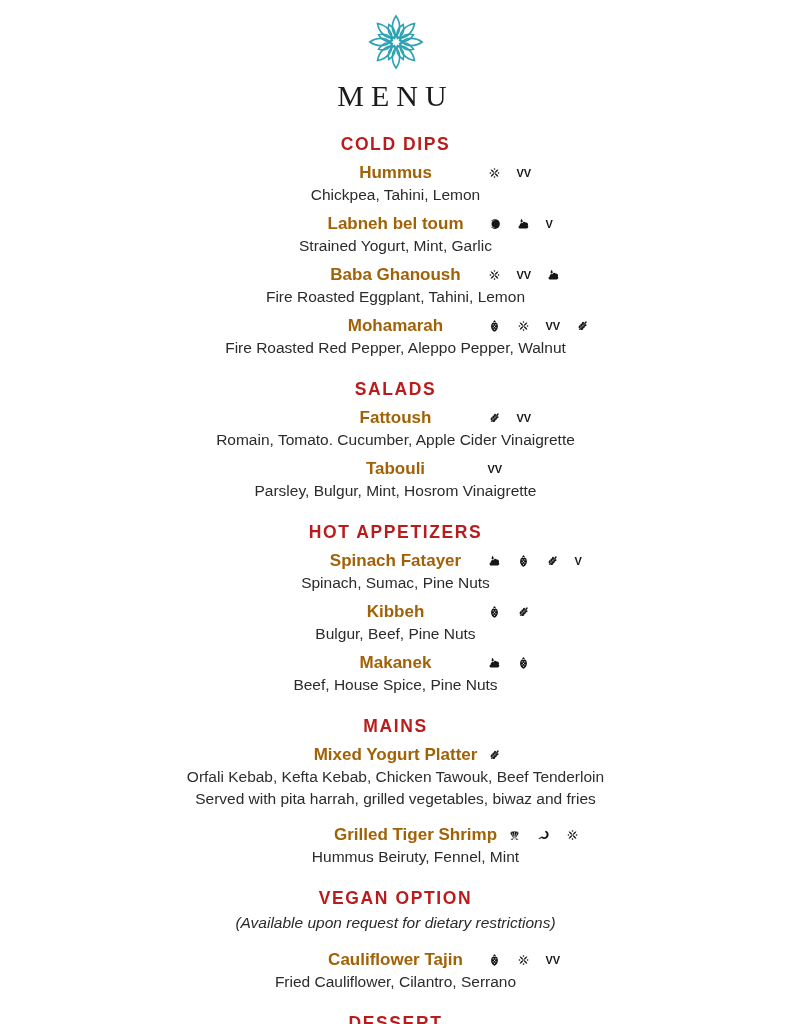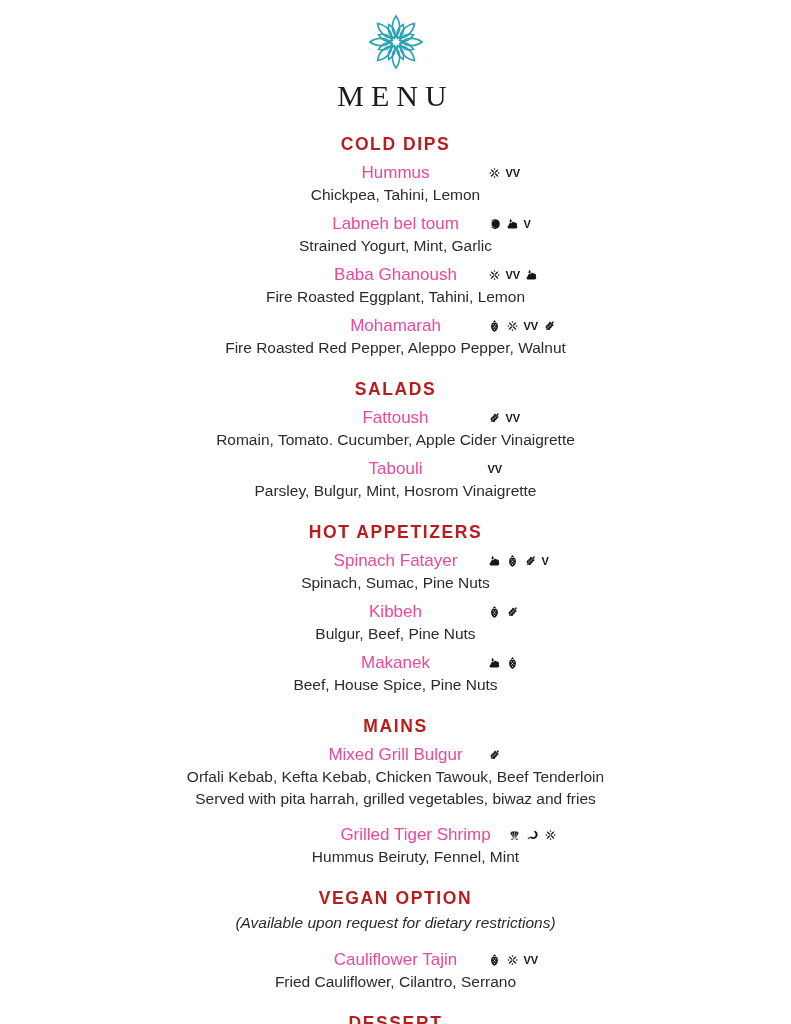--- a/index.html
+++ b/index.html
@@ -16,24 +16,24 @@
   }
   .section-heading{
     color:#b91c1c;font-weight:700;font-size:17.5px;letter-spacing:1.6px;
     margin:21px 0 5px 0;
   }
   .section-note{
     font-style:italic;font-size:15.5px;color:#2b2b2b;margin:1px 0 16px 0;
   }
   .item{margin:6px 0 7px 0;}
   .item-line{position:relative;height:23px;line-height:23px;}
-  .item-name{font-weight:400;font-size:17px;color:#ec4899;}
+  .item-name{font-weight:700;font-size:17px;color:#a16207;}
   .item-icons{
     position:absolute;left:calc(50% + 92px);top:50%;transform:translateY(-50%);
-    display:inline-flex;align-items:center;gap:5px;white-space:nowrap;
+    display:inline-flex;align-items:center;gap:16px;white-space:nowrap;
   }
   .gi{width:13px;height:13px;display:inline-block;}
   .vmark{
     font-weight:800;font-size:11px;letter-spacing:0px;color:#161616;line-height:1;
   }
   .item-desc{font-size:15.5px;color:#2b2b2b;line-height:21px;}
   .item-desc-plain{font-size:15.5px;color:#2e2e2e;line-height:22px;}
   .spacer-before{margin-top:14px;padding-left:40px;}
 </style>
 </head>
@@ -255,21 +255,21 @@
      <circle fill="#fff" cx="8" cy="8.4" r="0.7"></circle>
               <circle fill="#fff" cx="6.4" cy="10.2" r="0.7"></circle>
      <circle fill="#fff" cx="9.6" cy="10.2" r="0.7"></circle>
               <circle fill="#fff" cx="8" cy="12" r="0.7"></circle>
             </svg>
           </span></div>
         <div class="item-desc">Beef, House Spice, Pine Nuts</div>
       </div>
       <div class="section-heading">MAINS</div>
       <div class="item">
-        <div class="item-line"><span class="item-name">Mixed Grill Bulgur</span><span class="item-icons">
+        <div class="item-line"><span class="item-name">Mixed Yogurt Platter</span><span class="item-icons">
             <svg class="gi" viewBox="0 0 16 16">
               <g transform="rotate(42 8 8)" fill="#161616">
        <rect x="7.55" y="1.6" width="0.9" height="13" rx="0.45"></rect>
        <ellipse cx="8" cy="2.4" rx="1" ry="1.8"></ellipse>
        <ellipse cx="6.2" cy="5.2" rx="1.25" ry="2" transform="rotate(-30 6.2 5.2)"></ellipse>
        <ellipse cx="9.8" cy="5.2" rx="1.25" ry="2" transform="rotate(30 9.8 5.2)"></ellipse>
        <ellipse cx="6.2" cy="8.2" rx="1.25" ry="2" transform="rotate(-30 6.2 8.2)"></ellipse>
        <ellipse cx="9.8" cy="8.2" rx="1.25" ry="2" transform="rotate(30 9.8 8.2)"></ellipse>
        <ellipse cx="6.2" cy="11.2" rx="1.25" ry="2" transform="rotate(-30 6.2 11.2)"></ellipse>
        <ellipse cx="9.8" cy="11.2" rx="1.25" ry="2" transform="rotate(30 9.8 11.2)"></ellipse>

